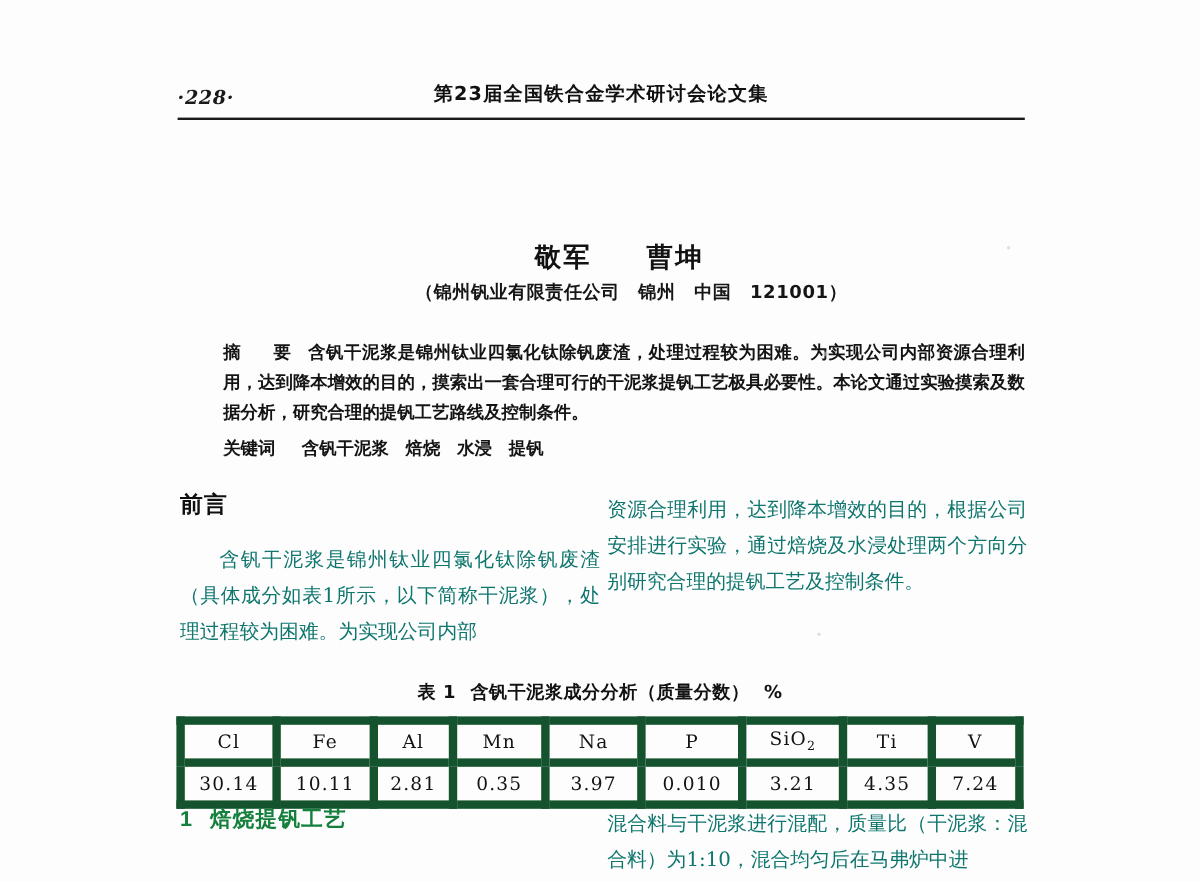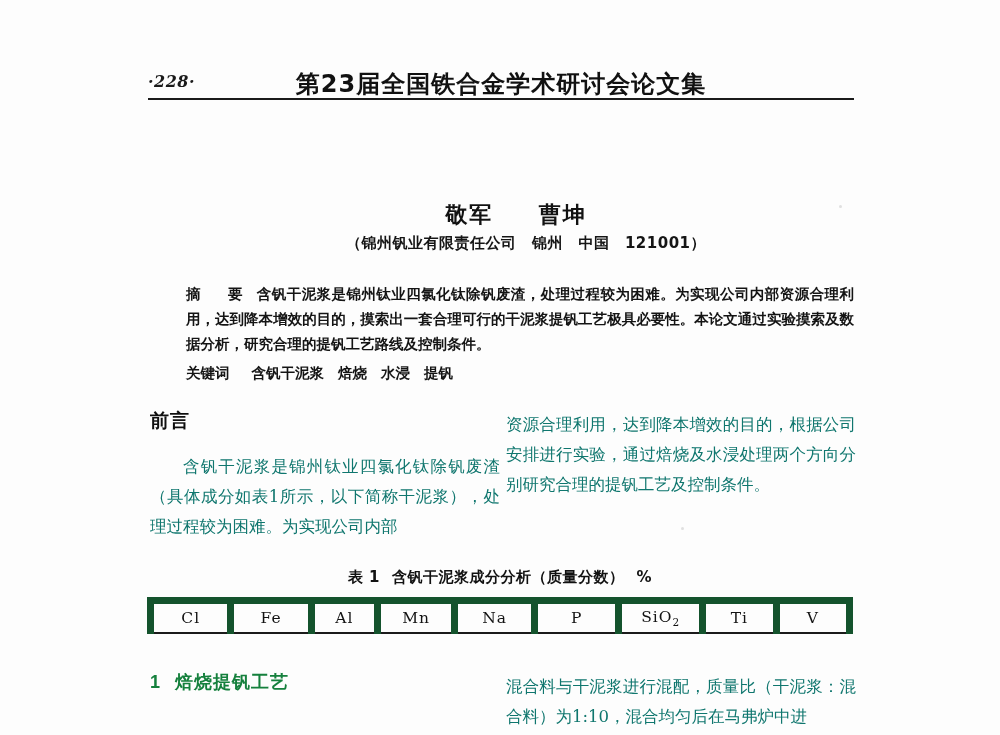--- a/index.html
+++ b/index.html
@@ -44,21 +44,21 @@
     color: #1a1a1a;
   }
   .header-title {
     position: absolute;
     left: 0;
     right: 0;
     top: 0;
     text-align: center;
     font-family: "DejaVu Sans", sans-serif;
     font-weight: bold;
-    font-size: 24px;
+    font-size: 16px;
     letter-spacing: 1px;
     color: #111111;
   }
   .header-rule {
     position: absolute;
     left: 148px;
     top: 98px;
     width: 706px;
     height: 0;
     border-top: 2.5px solid #1b1b1b;
@@ -300,20 +300,31 @@
         <td><span>Cl</span></td>
         <td><span>Fe</span></td>
         <td><span>Al</span></td>
         <td><span>Mn</span></td>
         <td><span>Na</span></td>
         <td><span>P</span></td>
         <td><span>SiO</span><sub>2</sub></td>
         <td><span>Ti</span></td>
         <td><span>V</span></td>
       </tr>
+      <tr>
+        <td>30.14</td>
+        <td>10.11</td>
+        <td>2.81</td>
+        <td>0.35</td>
+        <td>3.97</td>
+        <td>0.010</td>
+        <td>3.21</td>
+        <td>4.35</td>
+        <td>7.24</td>
+      </tr>
     </tbody>
   </table>
 
   <div class="bottom-left">
     <p class="num-head">
       <span class="num">1</span><span>焙烧提钒工艺</span>
     </p>
   </div>
 
   <div class="bottom-right">

